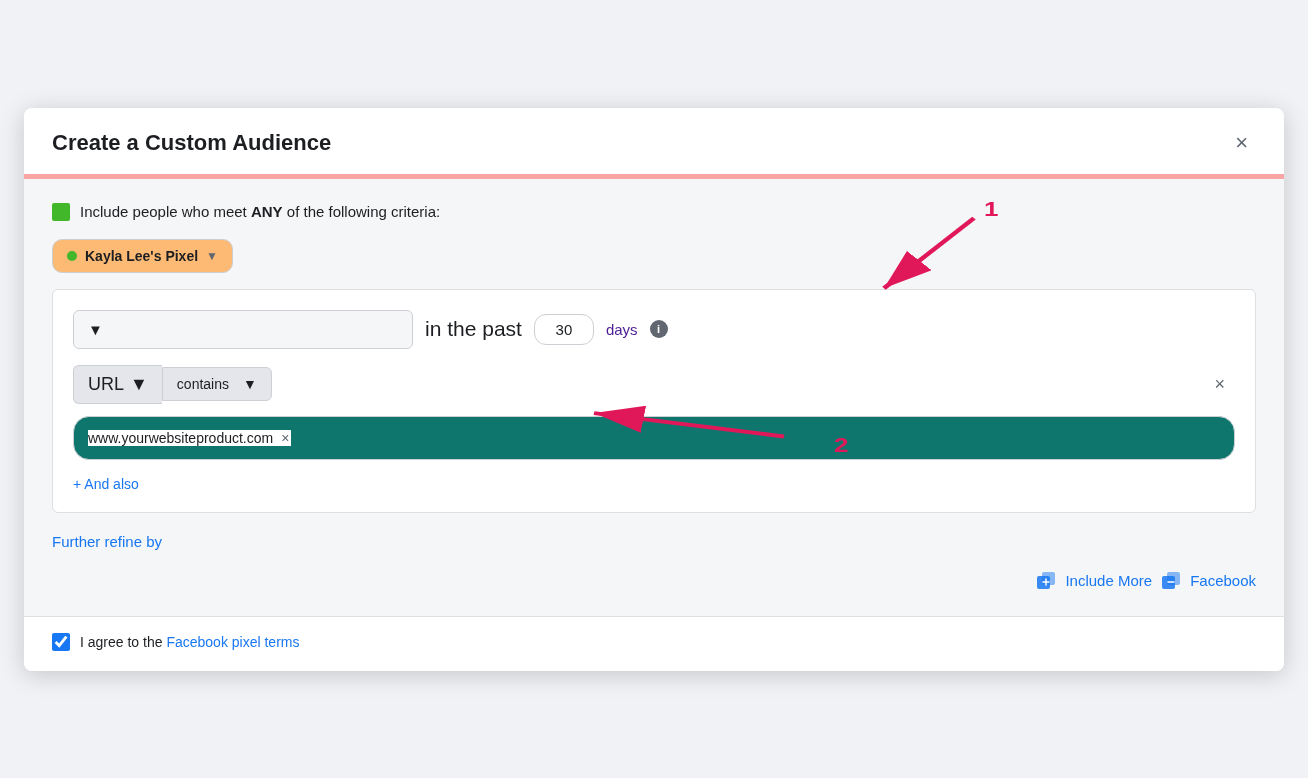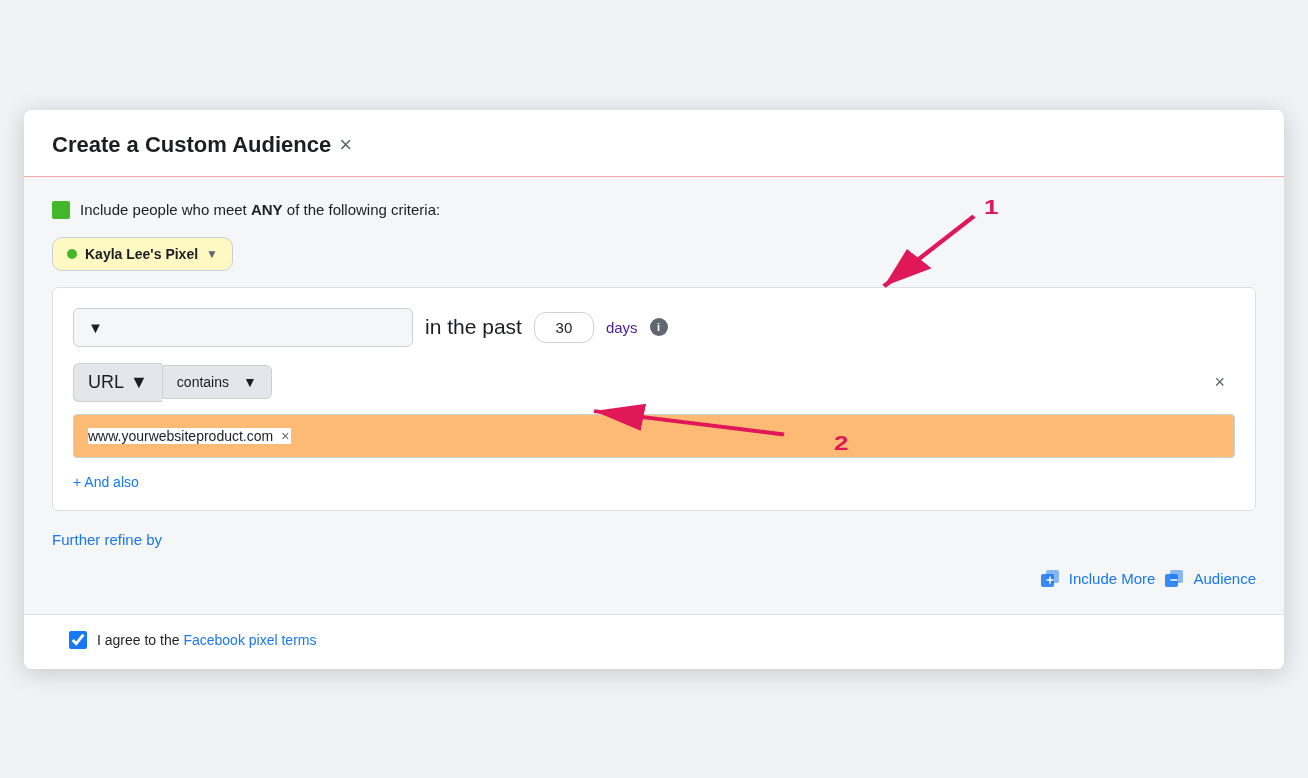--- a/index.html
+++ b/index.html
@@ -20,23 +20,23 @@
       box-shadow: 0 4px 24px rgba(0,0,0,0.18);
       width: 1260px;
       max-width: 98vw;
       padding: 0;
       position: relative;
     }
 
     .dialog-header {
       display: flex;
       align-items: center;
-      justify-content: flex-start;
+      justify-content: space-between;
       padding: 20px 28px 16px 28px;
-      border-bottom: 1px solid #fca5a5;
+      border-bottom: 5px solid #fca5a5;
     }
 
     .dialog-title {
       font-size: 22px;
       font-weight: 700;
       color: #1c1e21;
     }
 
     .close-btn {
       background: none;
@@ -76,21 +76,21 @@
     .include-label strong { font-weight: 700; }
 
     .pixel-selector-row {
       margin-bottom: 16px;
     }
 
     .pixel-btn {
       display: inline-flex;
       align-items: center;
       gap: 8px;
-      background: #fef9c3;
+      background: #fdba74;
       border: 1px solid #ccd0d5;
       border-radius: 10px;
       padding: 8px 14px;
       font-size: 14px;
       font-weight: 600;
       color: #1c1e21;
       cursor: pointer;
     }
     .pixel-dot {
       width: 10px;
@@ -215,25 +215,25 @@
       align-items: center;
       gap: 0;
       margin-bottom: 8px;
     }
 
     .url-tag-input {
       display: flex;
       align-items: center;
       gap: 8px;
       border: 1px solid #ccd0d5;
-      border-radius: 4px;
+      border-radius: 16px;
       padding: 8px 14px;
       width: 100%;
       min-height: 44px;
-      background: #fdba74;
+      background: #0f766e;
     }
 
     .url-tag {
       display: inline-flex;
       align-items: center;
       gap: 6px;
       background: #fff;
       border: none;
       font-size: 14px;
       color: #1c1e21;
@@ -294,21 +294,21 @@
     .action-icon {
       width: 22px;
       height: 22px;
       display: inline-block;
     }
 
     .agree-row {
       display: flex;
       align-items: center;
       gap: 10px;
-      padding: 16px 28px 20px 45px;
+      padding: 16px 28px 20px 28px;
       background: #fff;
       border-top: 1px solid #dddfe2;
       border-radius: 0 0 8px 8px;
     }
 
     .agree-checkbox {
       width: 18px;
       height: 18px;
       cursor: pointer;
       accent-color: #1877f2;
@@ -429,21 +429,21 @@
         </svg>
         <span>Include More</span>
       </button>
       <button class="action-btn">
 
         <svg class="action-icon" viewBox="0 0 22 22" fill="none" xmlns="http://www.w3.org/2000/svg">
           <rect x="2" y="6" width="13" height="13" rx="2" fill="#1877f2" opacity="0.85"></rect>
           <rect x="7" y="2" width="13" height="13" rx="2" fill="#1877f2" opacity="0.5"></rect>
           <line x1="8" y1="12" x2="14" y2="12" stroke="white" stroke-width="1.5" stroke-linecap="round"></line>
         </svg>
-        <span>Audience</span>
+        <span>Facebook</span>
       </button>
     </div>
 
     
     <svg class="arrows-overlay" viewBox="0 0 1260 560" preserveAspectRatio="none" xmlns="http://www.w3.org/2000/svg">
 
       <defs>
         <marker id="arrowhead1" markerWidth="10" markerHeight="7" refX="10" refY="3.5" orient="auto">
           <polygon points="0 0, 10 3.5, 0 7" fill="#e0185a"></polygon>
         </marker>

